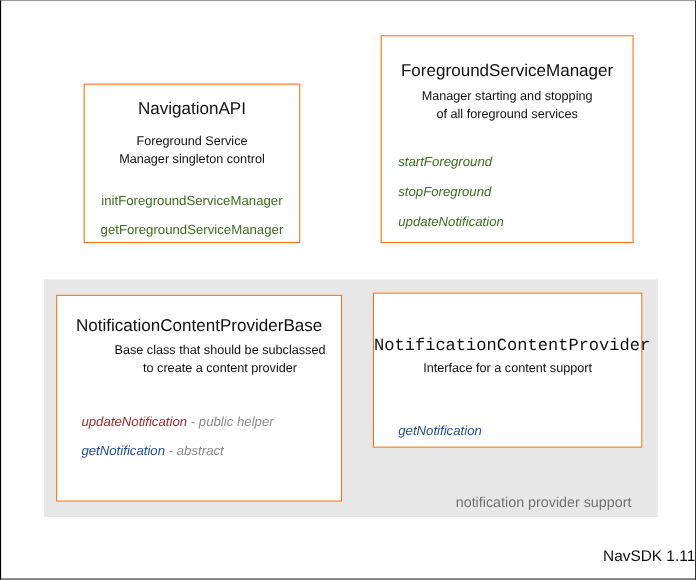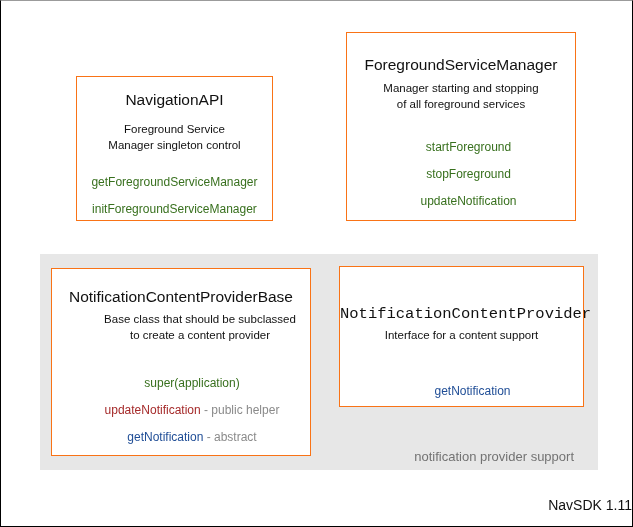--- a/index.html
+++ b/index.html
@@ -10,21 +10,21 @@
     font-family:"Liberation Sans", sans-serif; color:#111;
     overflow:hidden;
   }
   .class-box {
     position:absolute; background:#fff; border:1px solid #f97316;
     box-sizing:border-box; text-align:center;
   }
   .box-title { font-size:15.5px; line-height:18px; white-space:nowrap; }
   .box-desc  { font-size:11.5px; line-height:15.5px; }
   .methods   { }
-  .methods.left { text-align:center; }
+  .methods.left { text-align:left;font-style:italic; }
   .method-line { font-size:12px; line-height:14px; white-space:nowrap; }
   .method-line + .method-line { margin-top:13px; }
   .annotation { color:var(--annotation-gray,#8a8a8a); }
 
   #box-nav  { left:75px;  top:75px;  width:197px; height:145px; }
   #box-nav .box-title { margin-top:14px; }
   #box-nav .box-desc  { margin-top:13px; }
   #box-nav .methods   { margin-top:22px; }
 
   #box-fgsm { left:345px; top:31px;  width:230px; height:189px; }
@@ -61,22 +61,22 @@
 
 <div class="canvas">
 
   <div class="class-box" id="box-nav">
     <div class="box-title">NavigationAPI</div>
     <div class="box-desc">
       <div>Foreground Service</div>
       <div>Manager singleton control</div>
     </div>
     <div class="methods">
+      <div class="method-line"><span style="color: rgb(56, 112, 30);">initForegroundServiceManager</span></div>
       <div class="method-line"><span style="color: rgb(56, 112, 30);">getForegroundServiceManager</span></div>
-      <div class="method-line"><span style="color: rgb(56, 112, 30);">initForegroundServiceManager</span></div>
     </div>
   </div>
 
   <div class="class-box" id="box-fgsm">
     <div class="box-title">ForegroundServiceManager</div>
     <div class="box-desc">
       <div>Manager starting and stopping</div>
       <div>of all foreground services</div>
     </div>
     <div class="methods left">
@@ -88,21 +88,20 @@
 
   <div id="panel">
 
     <div class="class-box" id="box-ncpb">
       <div class="box-title">NotificationContentProviderBase</div>
       <div class="box-desc">
         <div>Base class that should be subclassed</div>
         <div>to create a content provider</div>
       </div>
       <div class="methods left">
-        <div class="method-line"><span style="color: rgb(56, 112, 30);">super(application)</span><span class="annotation"></span></div>
         <div class="method-line"><span style="color: rgb(165, 42, 42);">updateNotification</span><span class="annotation"> - public helper</span></div>
         <div class="method-line"><span style="color: rgb(31, 77, 150);">getNotification</span><span class="annotation"> - abstract</span></div>
       </div>
     </div>
 
     <div class="class-box" id="box-ncp">
       <div class="box-title">NotificationContentProvider</div>
       <div class="box-desc">
         <div>Interface for a content support</div>
       </div>

